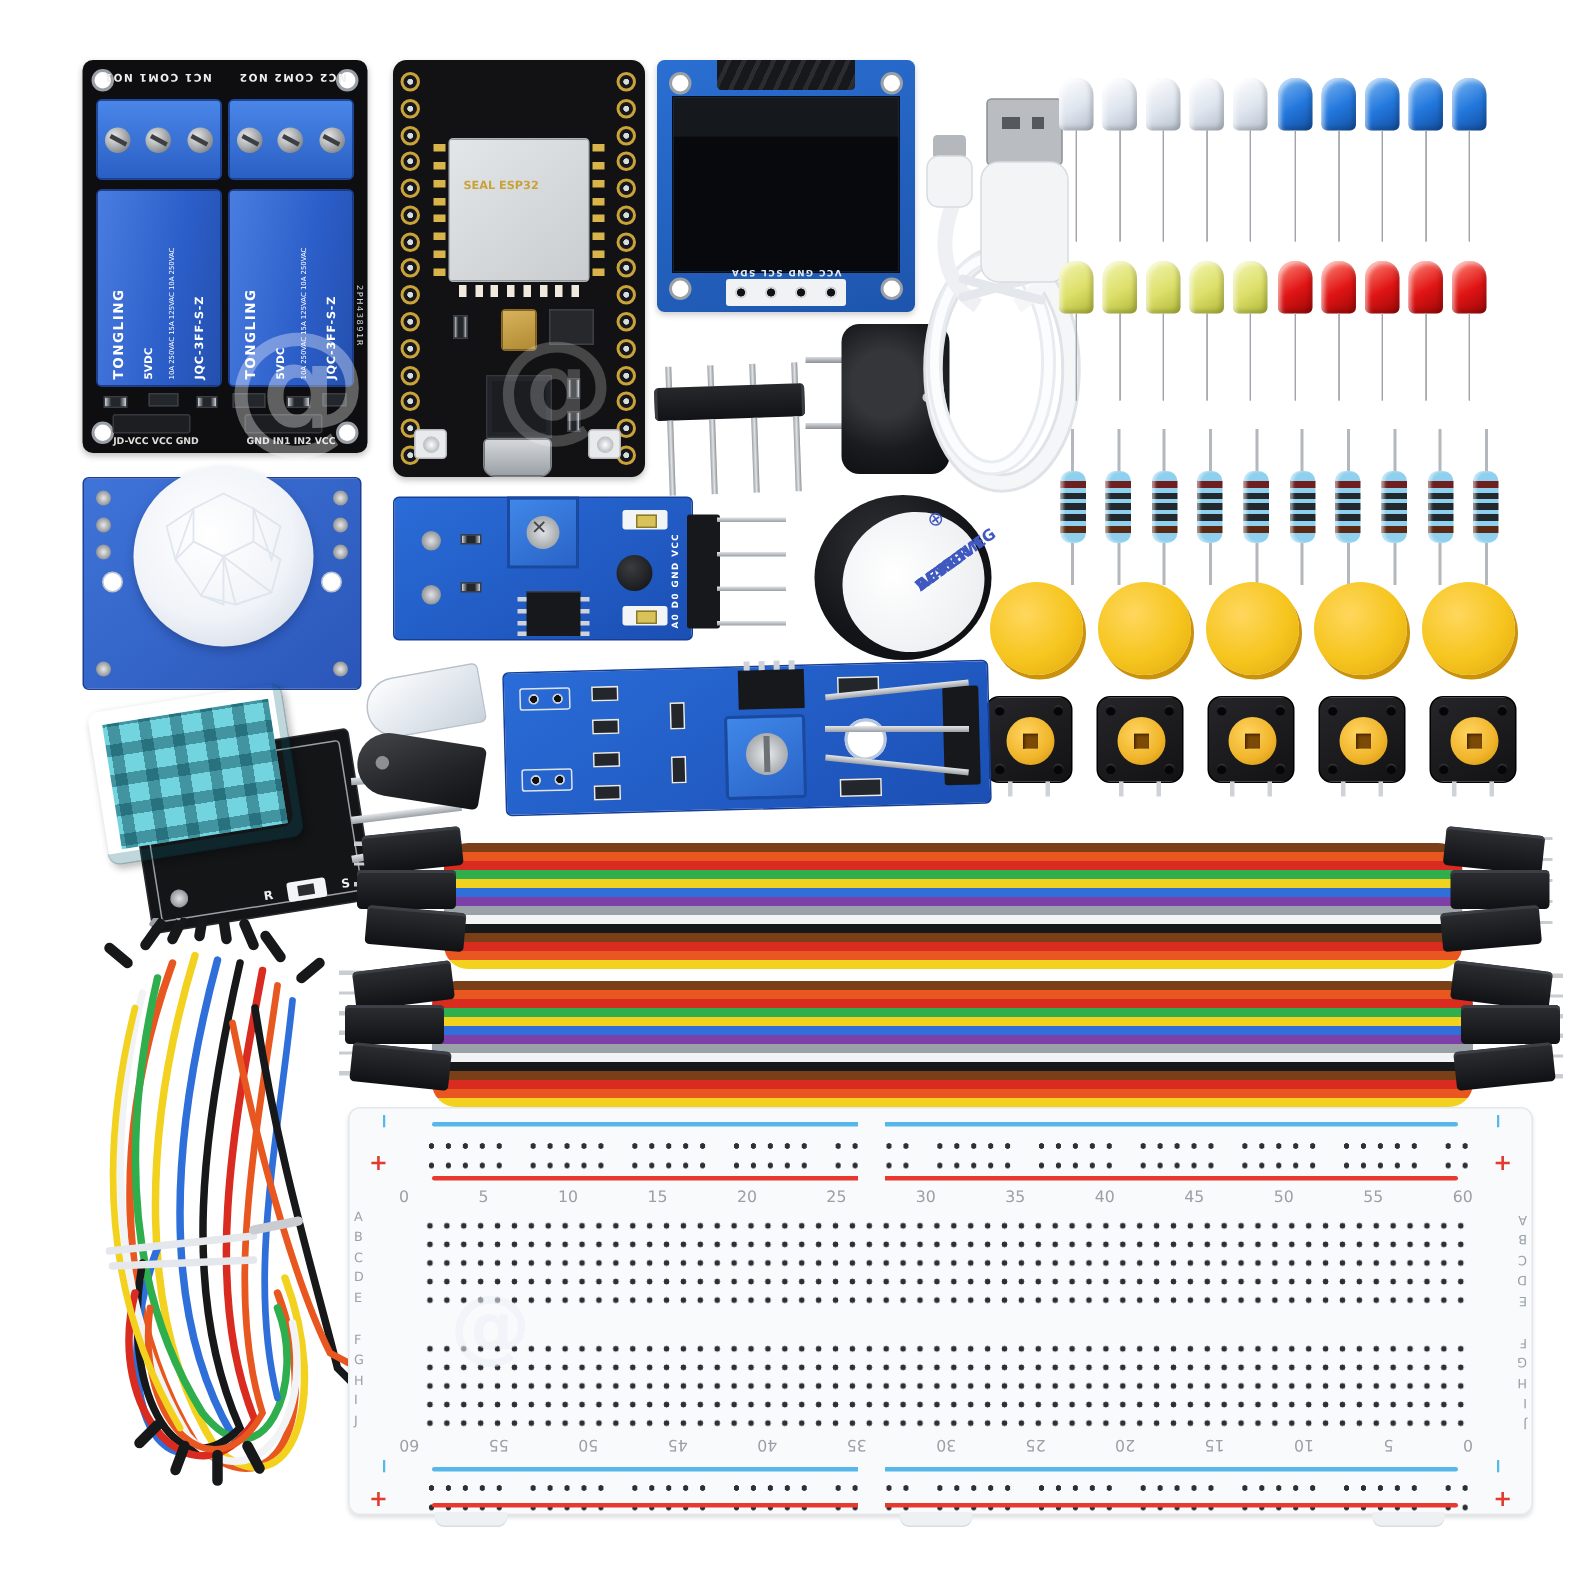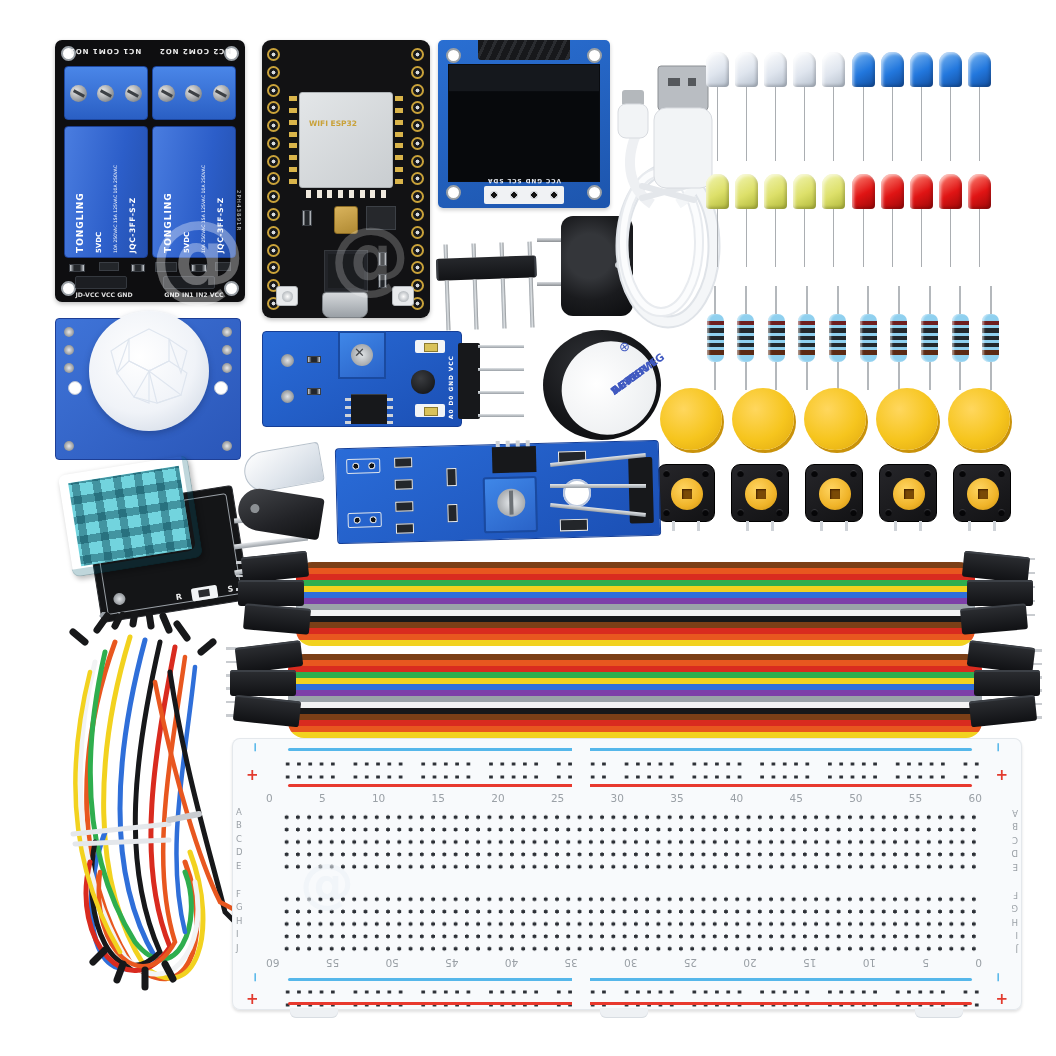--- a/index.html
+++ b/index.html
@@ -272,21 +272,21 @@
         <i></i>
         <i></i>
         <i></i>
         <i></i>
         <i></i>
         <i></i>
         <i></i>
         <i></i>
       </div>
     <div class="esp-shield">
-      <span class="esp-shield-label">WIFI ESP32</span>
+      <span class="esp-shield-label">SEAL ESP32</span>
     </div>
     <div class="pads-v" style="left:27px;">
         <i></i>
         <i></i>
         <i></i>
         <i></i>
         <i></i>
         <i></i>
         <i></i>
         <i></i>

